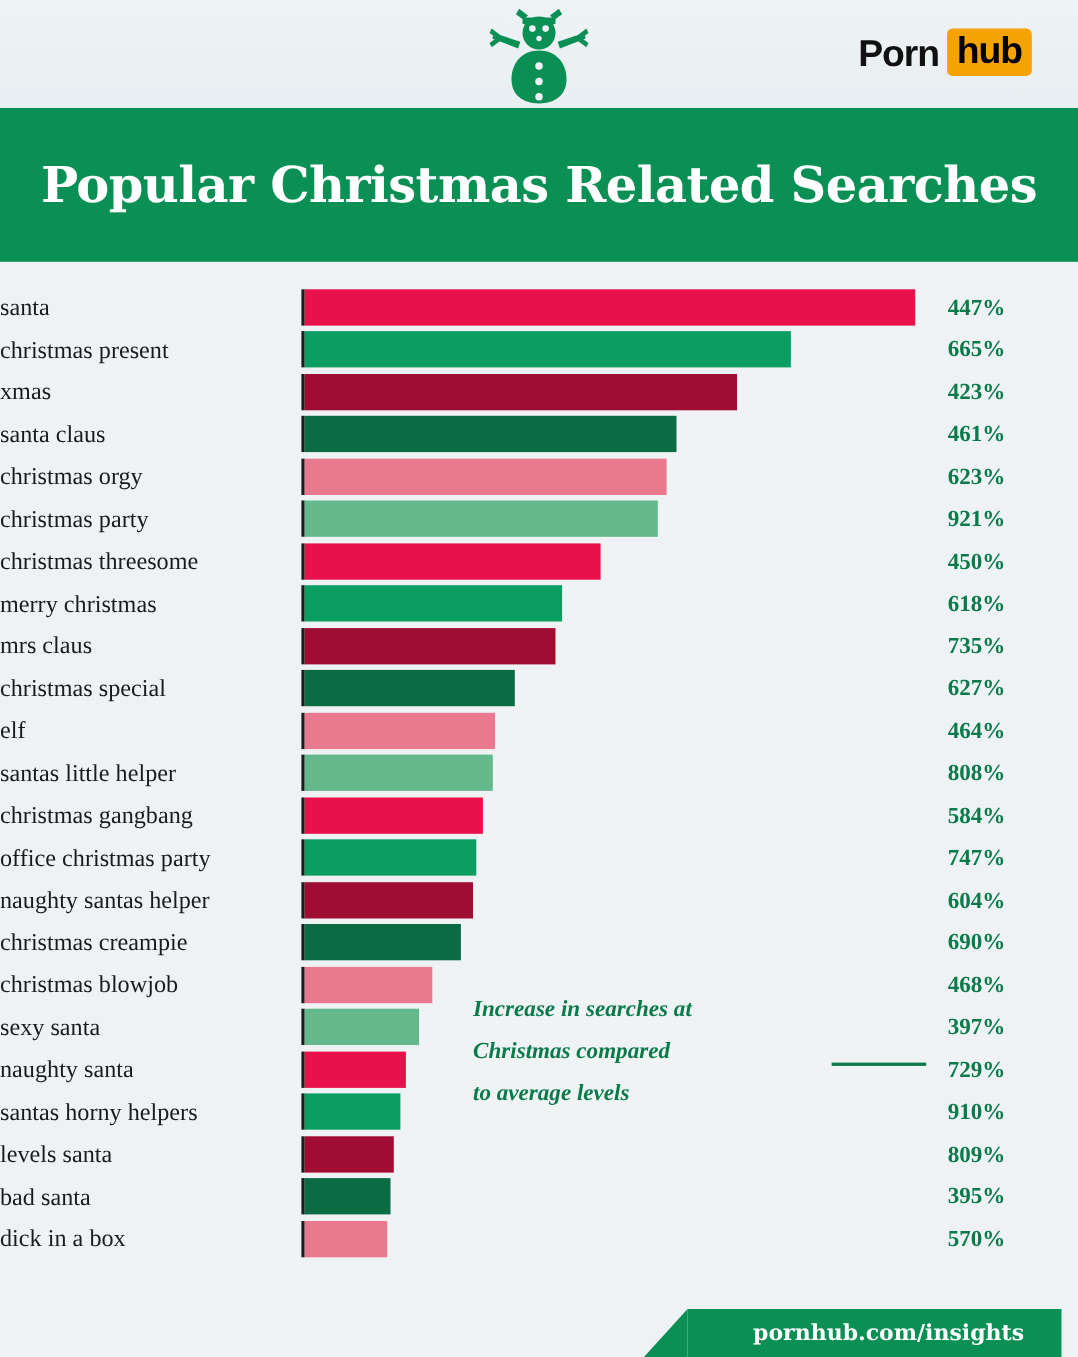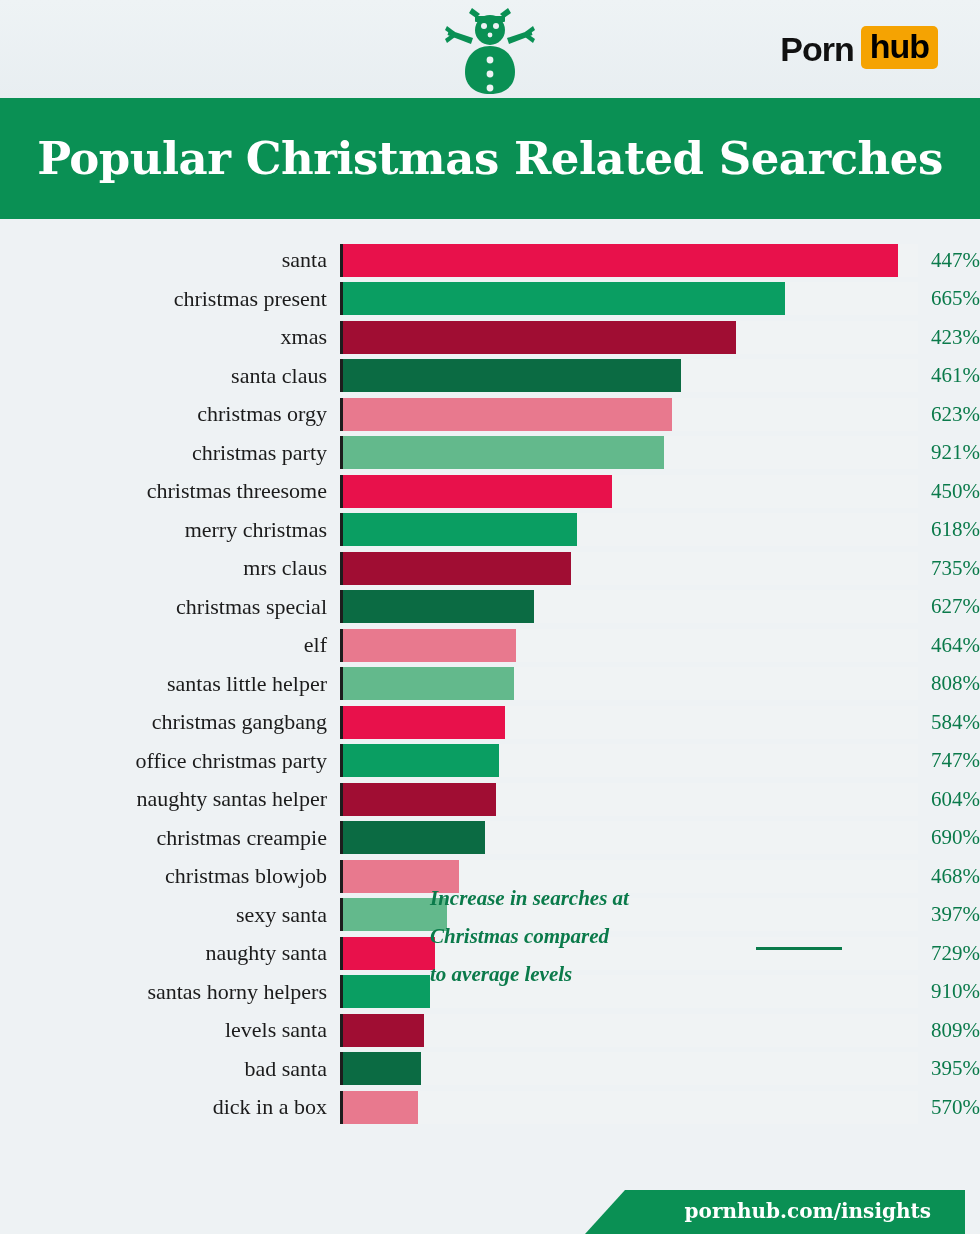--- a/index.html
+++ b/index.html
@@ -42,21 +42,21 @@
   .logo .hub {
     background: #f5a302;
     color: #000;
     padding: 1px 9px 3px 9px;
     margin-left: 7px;
     border-radius: 5px;
   }
 
   .title-band {
     background: #0a9054;
-    height: 121px;
+    height: 140px;
     display: flex;
     align-items: center;
     justify-content: center;
   }
   .title-band h1 {
     margin: 0;
     color: #ffffff;
     font-family: "DejaVu Serif", serif;
     font-weight: bold;
     font-size: 45px;
@@ -67,22 +67,21 @@
   .chart-wrap {
     position: relative;
     padding: 22px 0 0 0;
   }
   .row {
     display: flex;
     align-items: center;
     height: 38.5px;
   }
   .label {
-    width: 340px;
-    text-align: right;
+    width: 274px;
     padding-right: 13px;
     box-sizing: border-box;
     font-size: 22px;
     color: #1b1b1b;
     white-space: nowrap;
   }
   .track {
     position: relative;
     flex: 0 0 578px;
     height: 33px;
@@ -94,21 +93,21 @@
     position: absolute;
     left: 0;
     top: 0;
     height: 33px;
   }
   .value {
     width: 62px;
     text-align: right;
     font-size: 21px;
     color: #0a7a4a;
-    font-weight: normal;
+    font-weight: bold;
   }
 
   
   .annotation {
     position: absolute;
     left: 430px;
     top: 660px;
     width: 400px;
     text-align: left;
     color: #0a7a4a;

